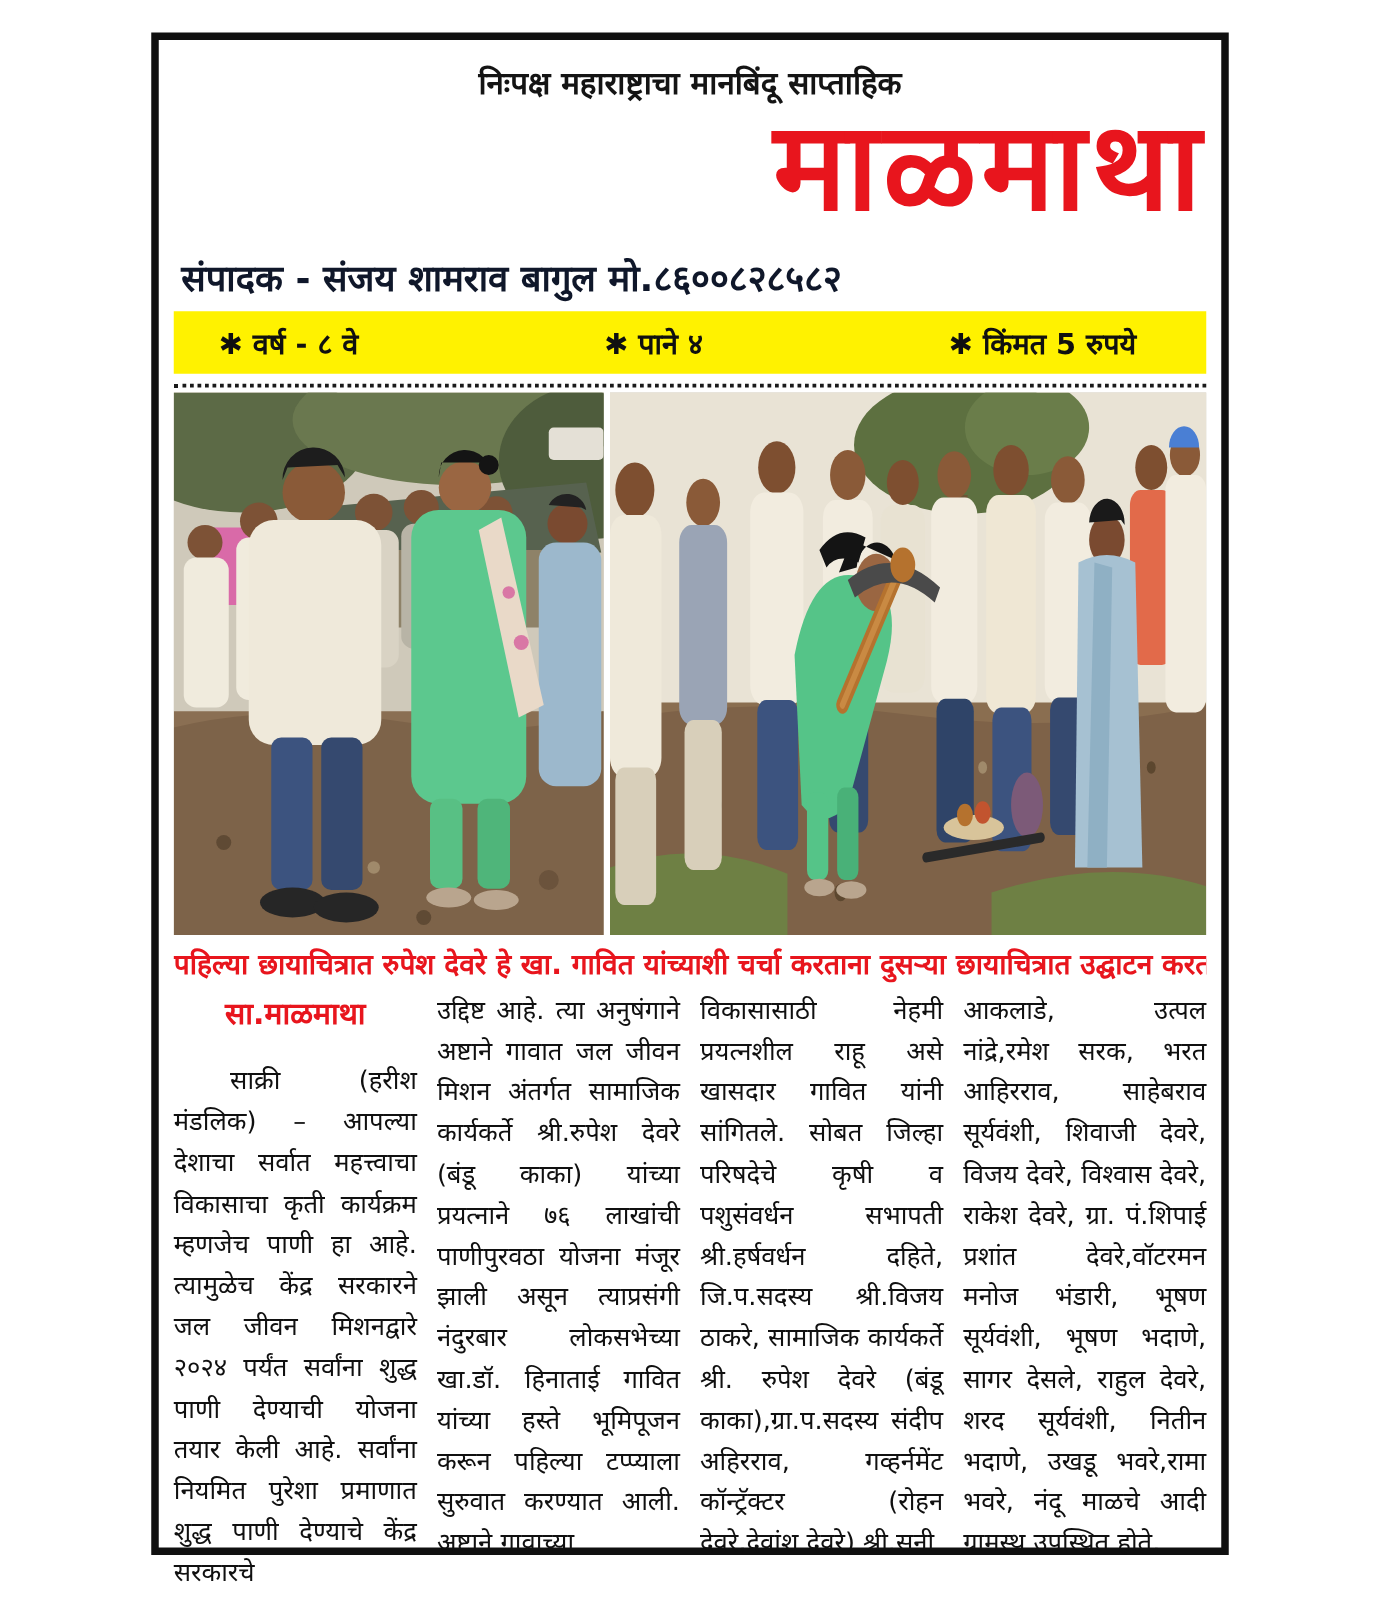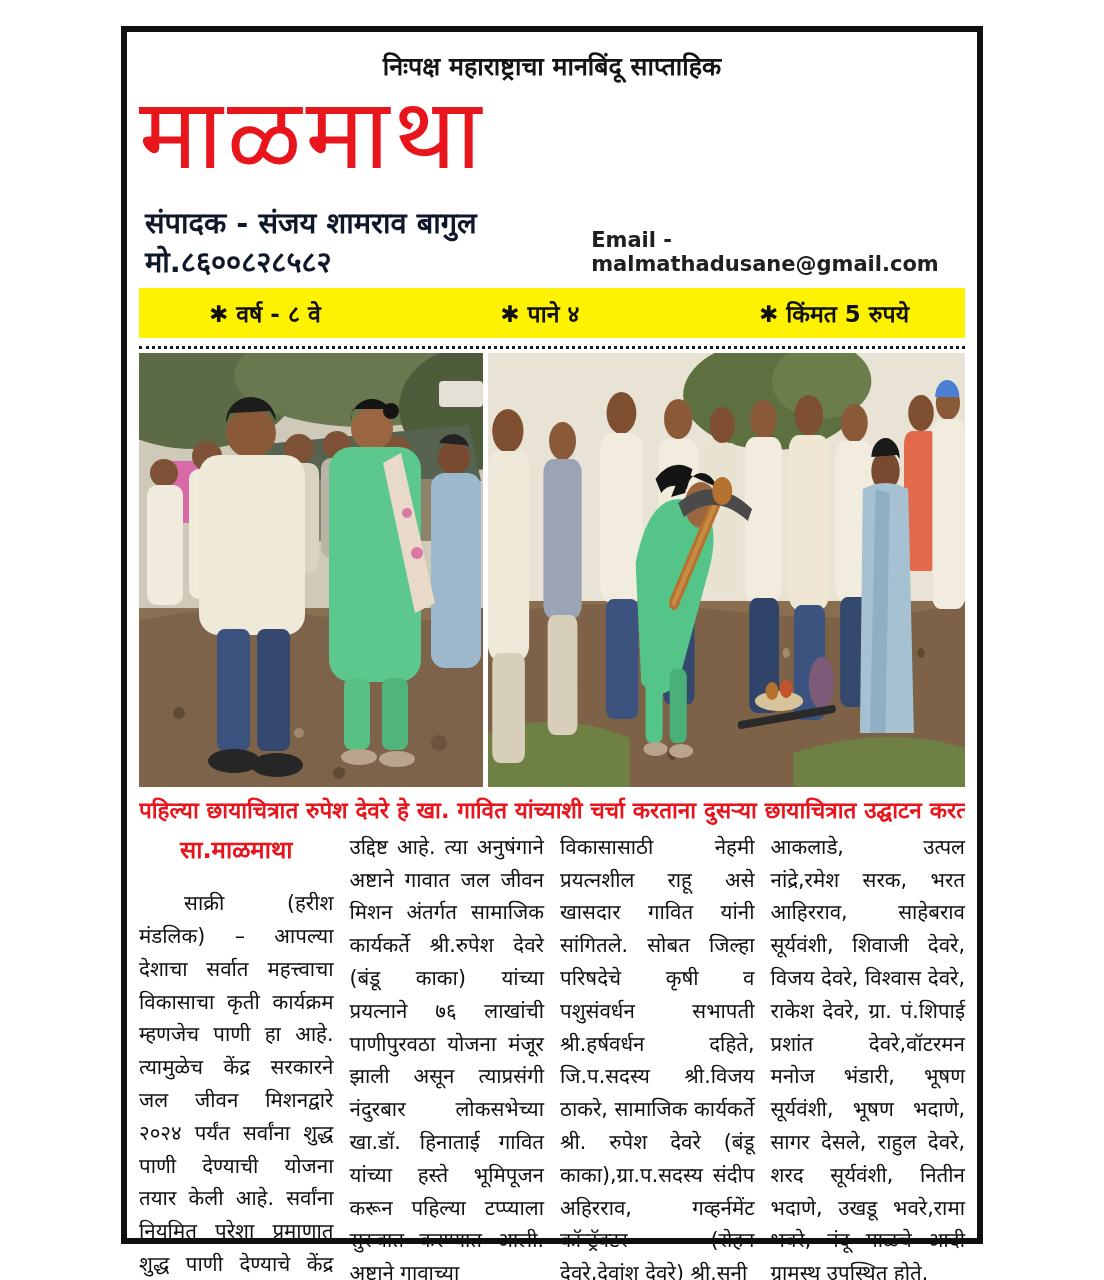--- a/index.html
+++ b/index.html
@@ -20,42 +20,42 @@
   }
   
   .tagline {
     text-align: center;
     font-weight: bold;
     font-size: 25px;
     margin-top: 10px;
     color: #141414;
   }
   .title {
-    text-align: left;
+    text-align: right;
     color: #e8151d;
-    font-weight: normal;
+    font-weight: bold;
     font-size: 98px;
     line-height: 1.08;
     letter-spacing: 4px;
   }
   .editor-row {
     display: flex;
     justify-content: space-between;
     align-items: flex-end;
     margin: 2px 6px 8px;
   }
   .editor-left { font-weight: bold; font-size: 29px; color: #0f172a; margin-top: 12px; }
   .editor-right { font-weight: bold; font-size: 21px; color: #202020; padding-bottom: 4px; }
   
   .info-bar {
     background: #fff200;
     display: flex;
     justify-content: space-between;
     align-items: center;
-    padding: 9px 56px 9px 70px;
+    padding: 9px 56px 9px 36px;
     font-weight: bold;
     font-size: 23px;
     color: #101010;
   }
   .dotted-rule {
     border-top: 3px dotted #1a1a1a;
     margin: 8px 0 4px;
     height: 0;
   }
   
@@ -109,21 +109,20 @@
 </style>
 </head>
 <body>
 
 <div class="page">
 
   <div class="tagline">निःपक्ष महाराष्ट्राचा मानबिंदू साप्ताहिक</div>
   <div class="title">माळमाथा</div>
   <div class="editor-row">
     <span class="editor-left">संपादक - संजय शामराव बागुल मो.८६००८२८५८२</span>
-    <span class="editor-right">Email - malmathadusane@gmail.com</span>
   </div>
 
   <div class="info-bar">
     <span>✱ वर्ष - ८ वे</span>
     <span>✱ पाने ४</span>
     <span>✱ किंमत 5 रुपये</span>
   </div>
   <div class="dotted-rule"></div>
 
 

